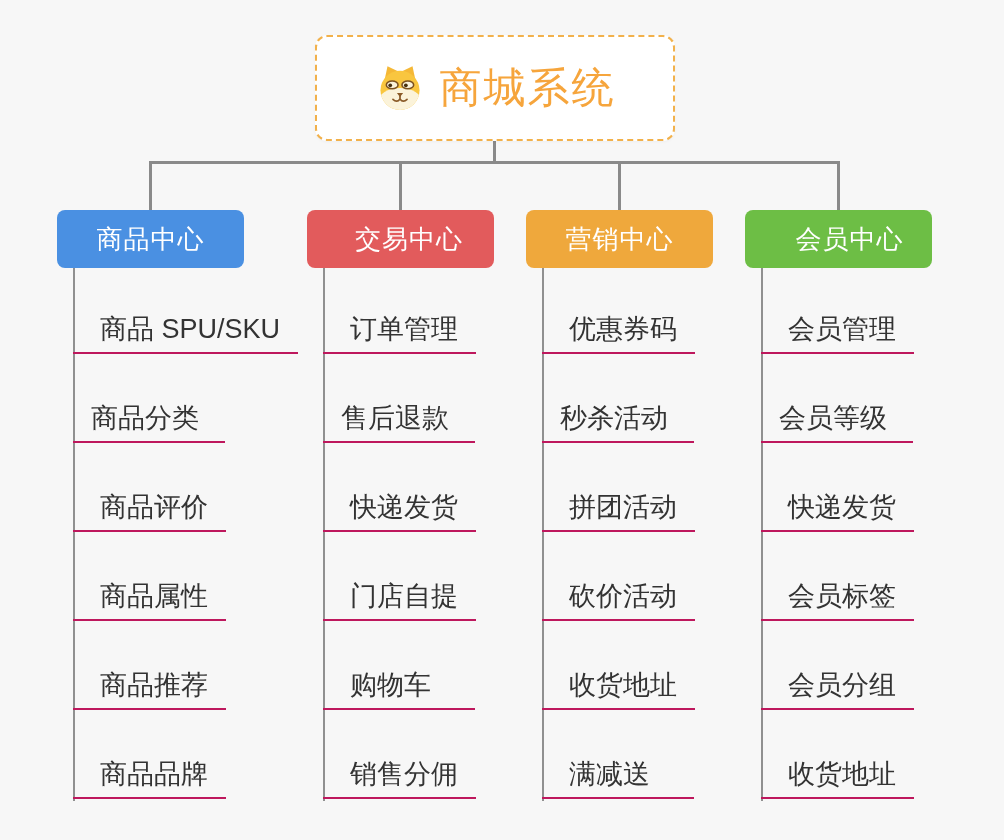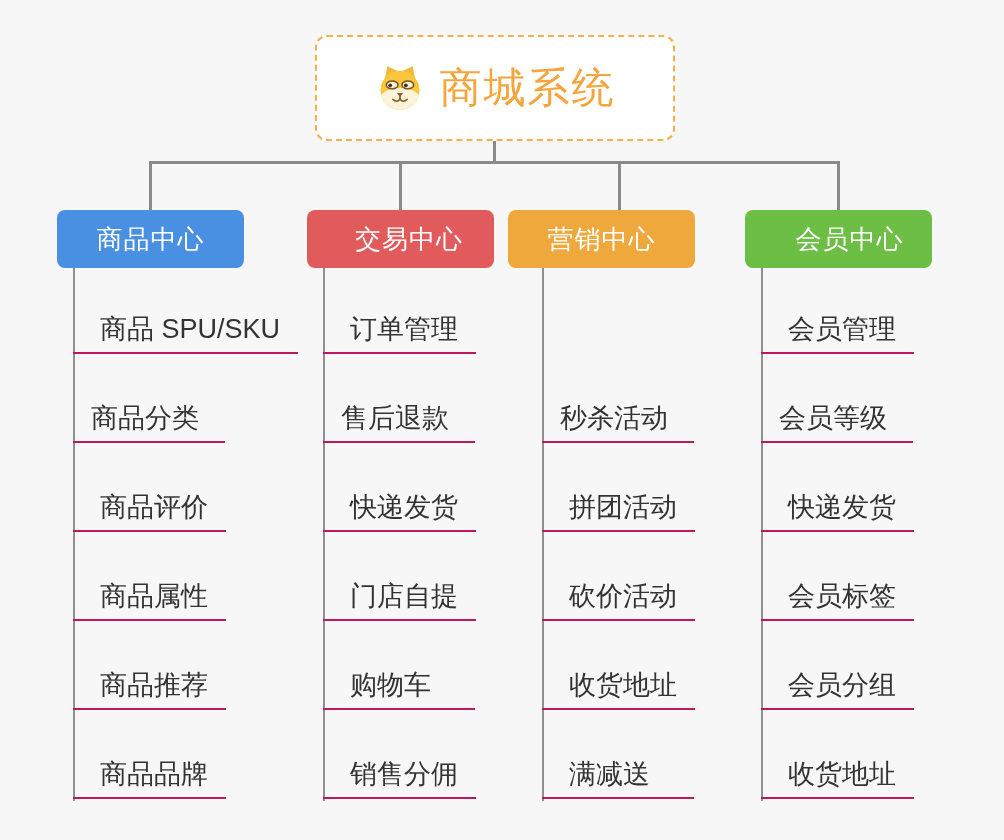--- a/index.html
+++ b/index.html
@@ -83,21 +83,21 @@
     align-items: center;
     justify-content: center;
     color: #ffffff;
     font-size: 26px;
     font-weight: 500;
     letter-spacing: 1px;
     cursor: default;
   }
   .branch-box.b0 { left: 57px; }
   .branch-box.b1 { left: 307px; padding-left: 17px; }
-  .branch-box.b2 { left: 508px; }
+  .branch-box.b2 { left: 526px; }
   .branch-box.b3 { left: 745px; padding-left: 22px; }
 
   
   .leaf {
     position: absolute;
     display: inline-block;
     white-space: nowrap;
     font-size: 27px;
     color: #333333;
     line-height: 30px;
@@ -166,20 +166,21 @@
   <div class="leaf c0 r4">商品推荐</div>
   <div class="leaf c0 r5">商品品牌</div>
 
   <div class="leaf c1 r0">订单管理</div>
   <div class="leaf c1 r1">售后退款</div>
   <div class="leaf c1 r2">快递发货</div>
   <div class="leaf c1 r3">门店自提</div>
   <div class="leaf c1 r4">购物车</div>
   <div class="leaf c1 r5">销售分佣</div>
 
+  <div class="leaf c2 r0">优惠券码</div>
   <div class="leaf c2 r1">秒杀活动</div>
   <div class="leaf c2 r2">拼团活动</div>
   <div class="leaf c2 r3">砍价活动</div>
   <div class="leaf c2 r4">收货地址</div>
   <div class="leaf c2 r5">满减送</div>
 
   <div class="leaf c3 r0">会员管理</div>
   <div class="leaf c3 r1">会员等级</div>
   <div class="leaf c3 r2">快递发货</div>
   <div class="leaf c3 r3">会员标签</div>

